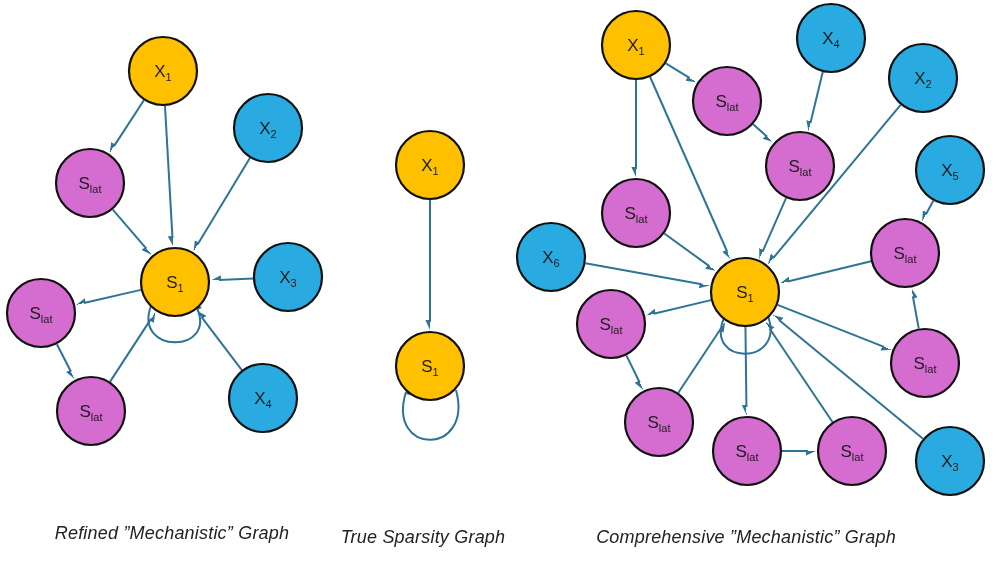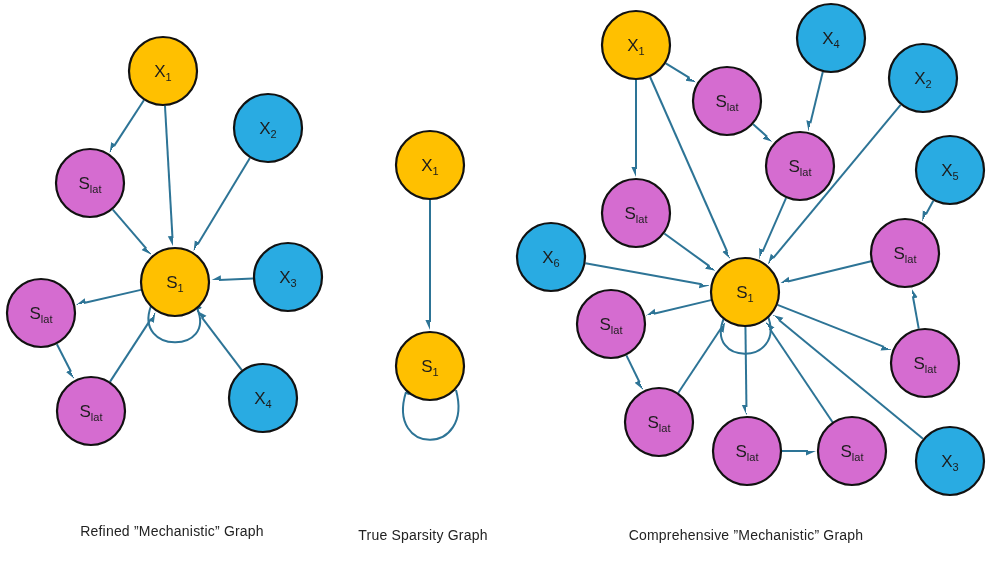--- a/index.html
+++ b/index.html
@@ -12,23 +12,24 @@
   }
   svg{position:absolute;left:0;top:0;}
   .edge{stroke:var(--edge);stroke-width:2;fill:none;}
   .node-circle{stroke:var(--node-border);stroke-width:2.2;}
   .node-label{font-family:"Liberation Sans",sans-serif;font-size:17px;fill:var(--label);text-anchor:middle;}
   .node-label .sub{font-size:11px;}
   .caption{
     position:absolute;
     transform:translateX(-50%);
     white-space:nowrap;
-    font-size:14px;
+    font-size:18px;
     letter-spacing:.2px;
     color:var(--caption);
+    font-style:italic;
   }
 </style>
 </head>
 <body>
 
 <div class="canvas">
   <svg id="diagram" xmlns="http://www.w3.org/2000/svg" width="996" height="561" viewBox="0 0 996 561">
     <defs>
       <marker id="arw" markerUnits="userSpaceOnUse" markerWidth="12" markerHeight="12" refX="2" refY="0" orient="auto">
         <path d="M0,-4.6 L10,0 L0,4.6 Z" fill="#2D7496"></path>

